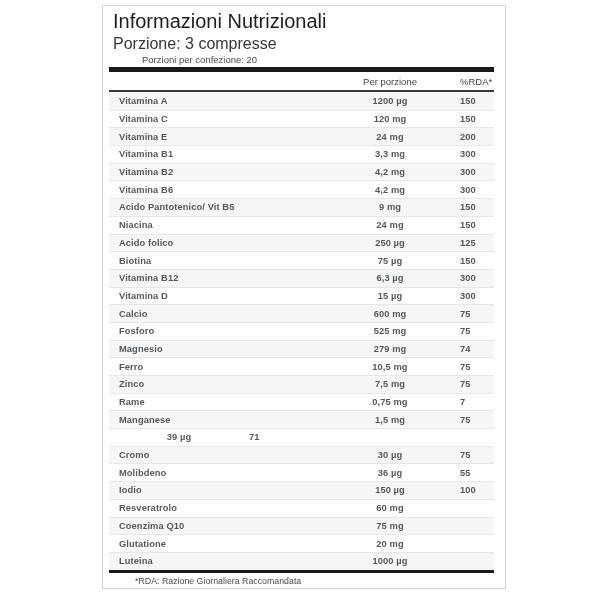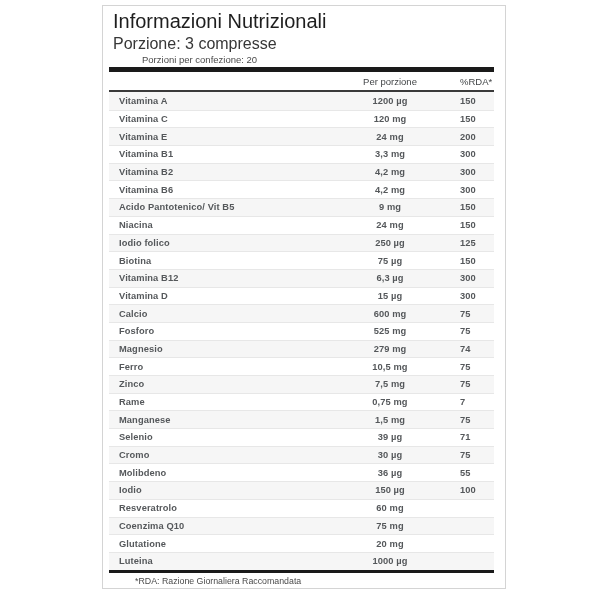--- a/index.html
+++ b/index.html
@@ -133,21 +133,21 @@
           <div class="c-name">Acido Pantotenico/ Vit B5</div>
           <div class="c-val">9 mg</div>
           <div class="c-rda">150</div>
         </div>
         <div class="trow">
           <div class="c-name">Niacina</div>
           <div class="c-val">24 mg</div>
           <div class="c-rda">150</div>
         </div>
         <div class="trow">
-          <div class="c-name">Iodio folico</div>
+          <div class="c-name">Acido folico</div>
           <div class="c-val">250 µg</div>
           <div class="c-rda">125</div>
         </div>
         <div class="trow">
           <div class="c-name">Biotina</div>
           <div class="c-val">75 µg</div>
           <div class="c-rda">150</div>
         </div>
         <div class="trow">
           <div class="c-name">Vitamina B12</div>
@@ -188,21 +188,20 @@
           <div class="c-name">Rame</div>
           <div class="c-val">0,75 mg</div>
           <div class="c-rda">7</div>
         </div>
         <div class="trow">
           <div class="c-name">Manganese</div>
           <div class="c-val">1,5 mg</div>
           <div class="c-rda">75</div>
         </div>
         <div class="trow">
-          <div class="c-name">Selenio</div>
           <div class="c-val">39 µg</div>
           <div class="c-rda">71</div>
         </div>
         <div class="trow">
           <div class="c-name">Cromo</div>
           <div class="c-val">30 µg</div>
           <div class="c-rda">75</div>
         </div>
         <div class="trow">
           <div class="c-name">Molibdeno</div>

